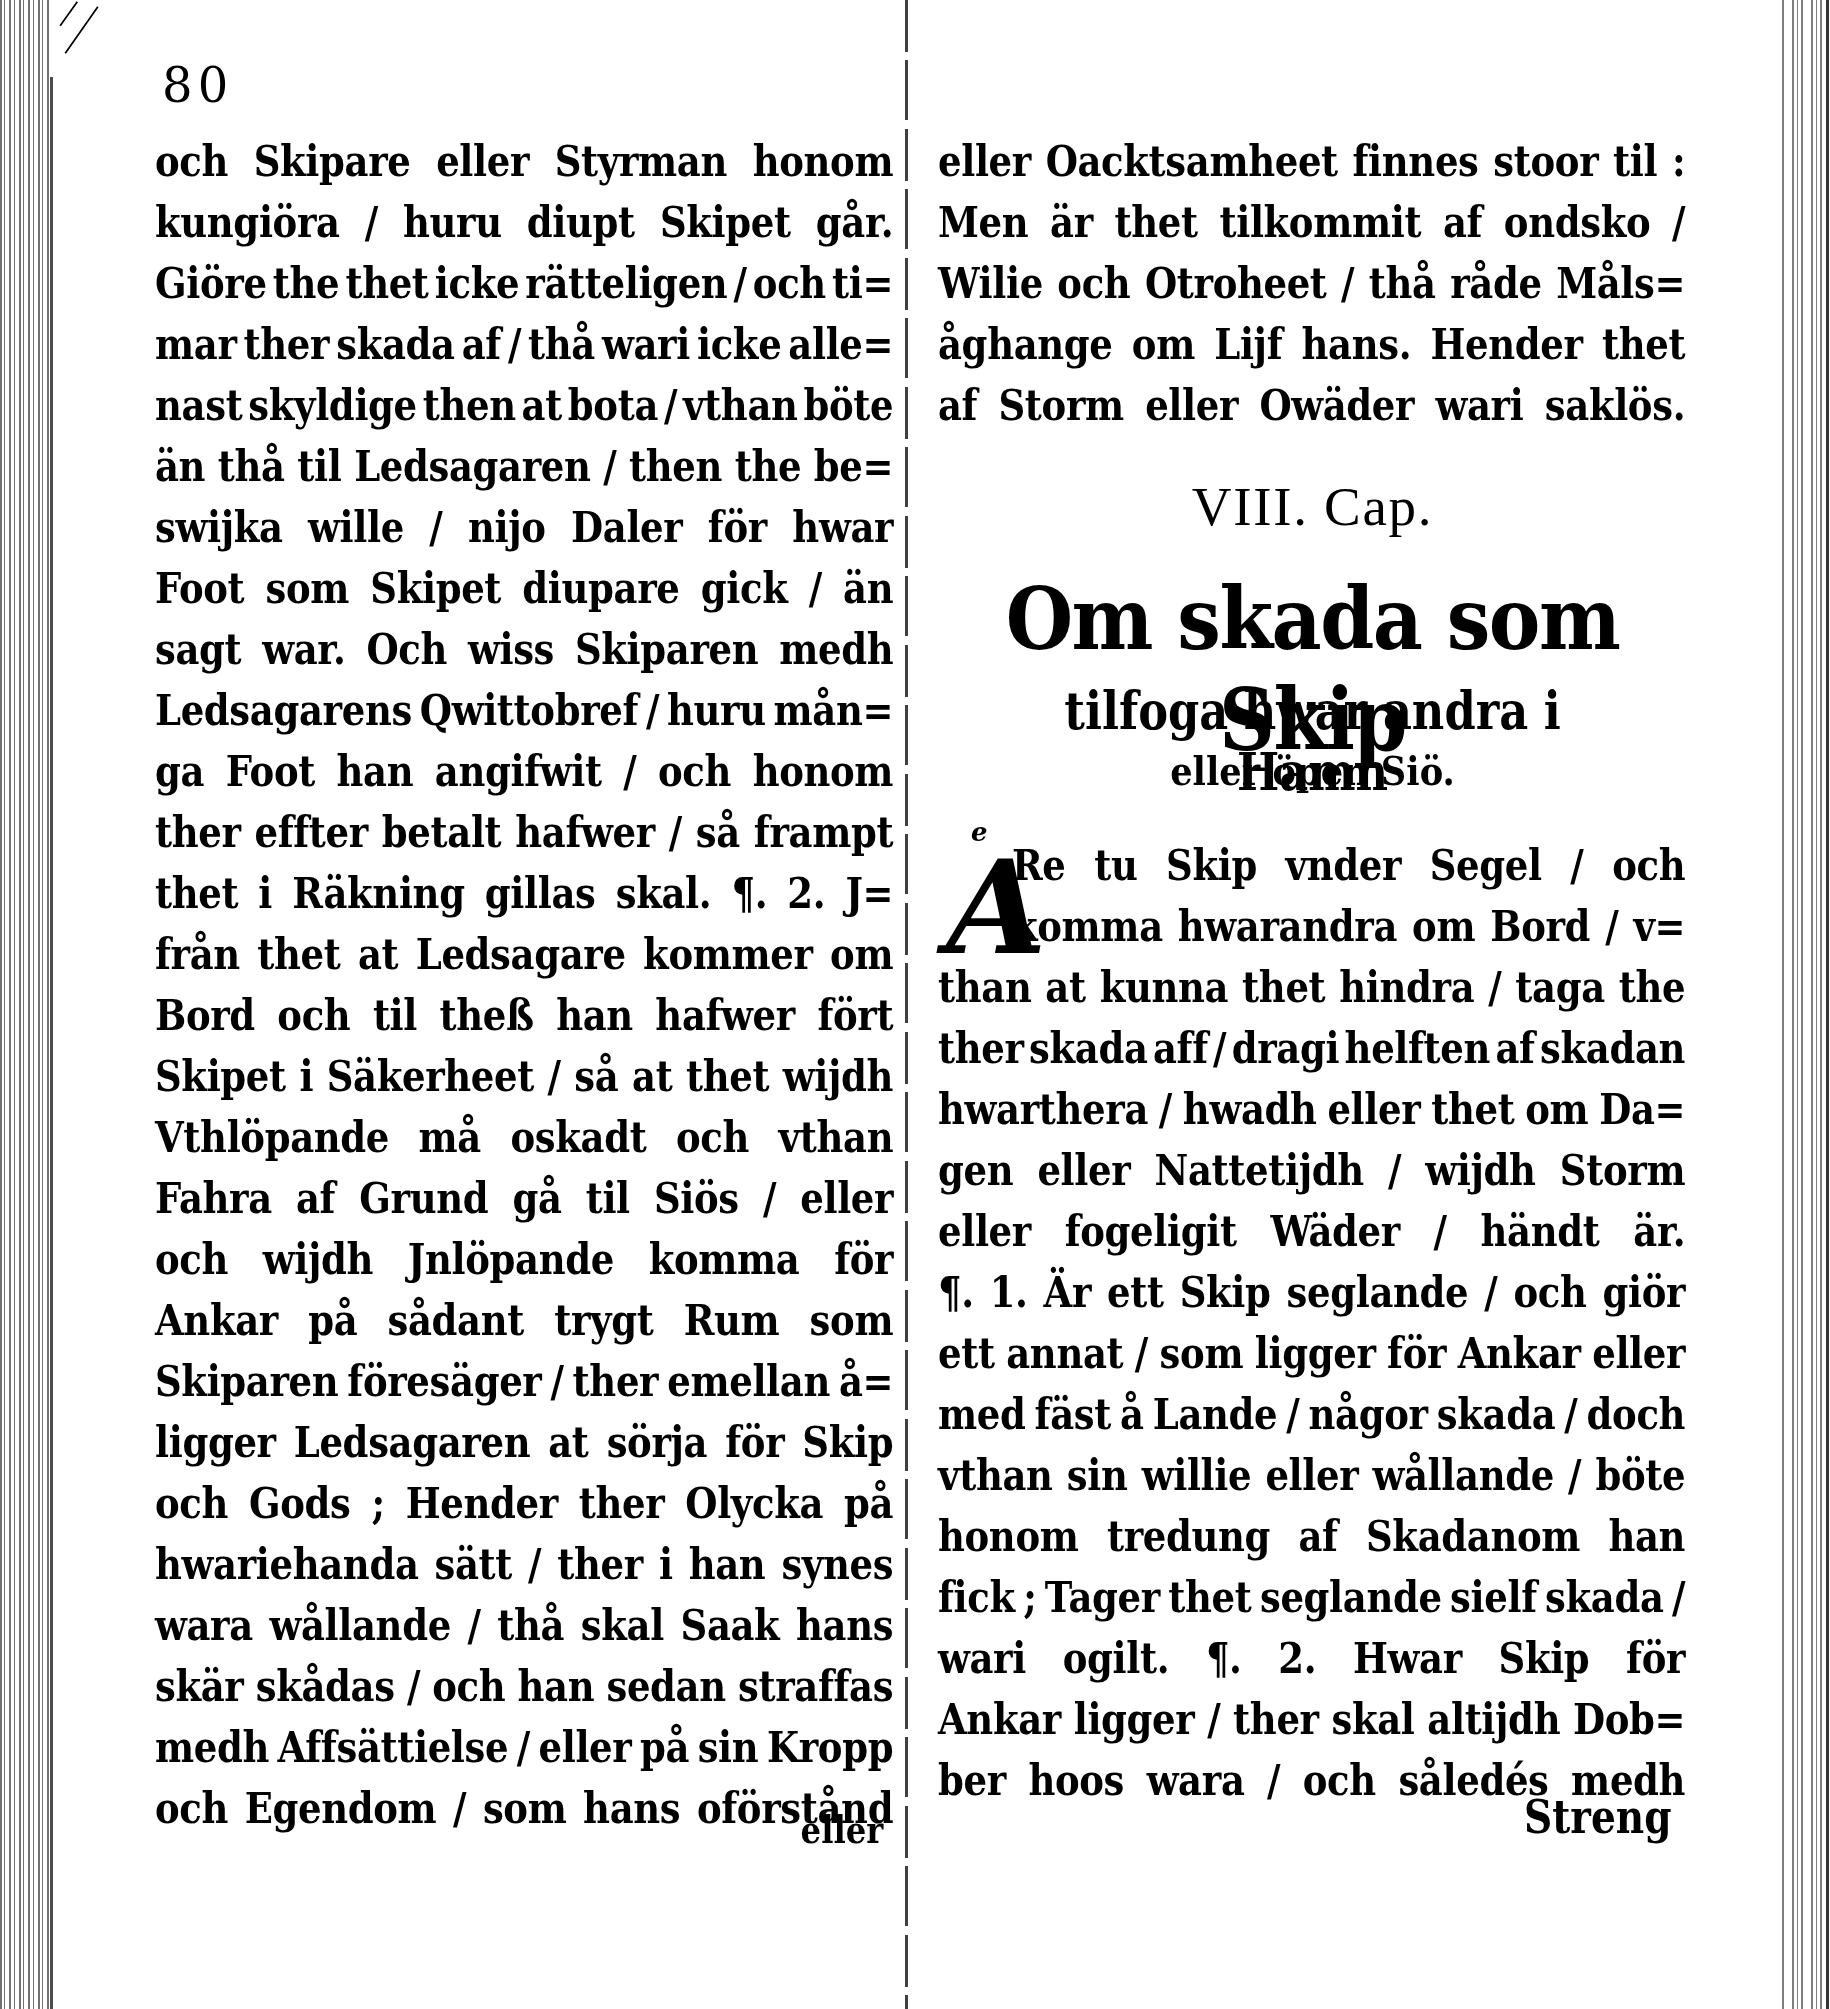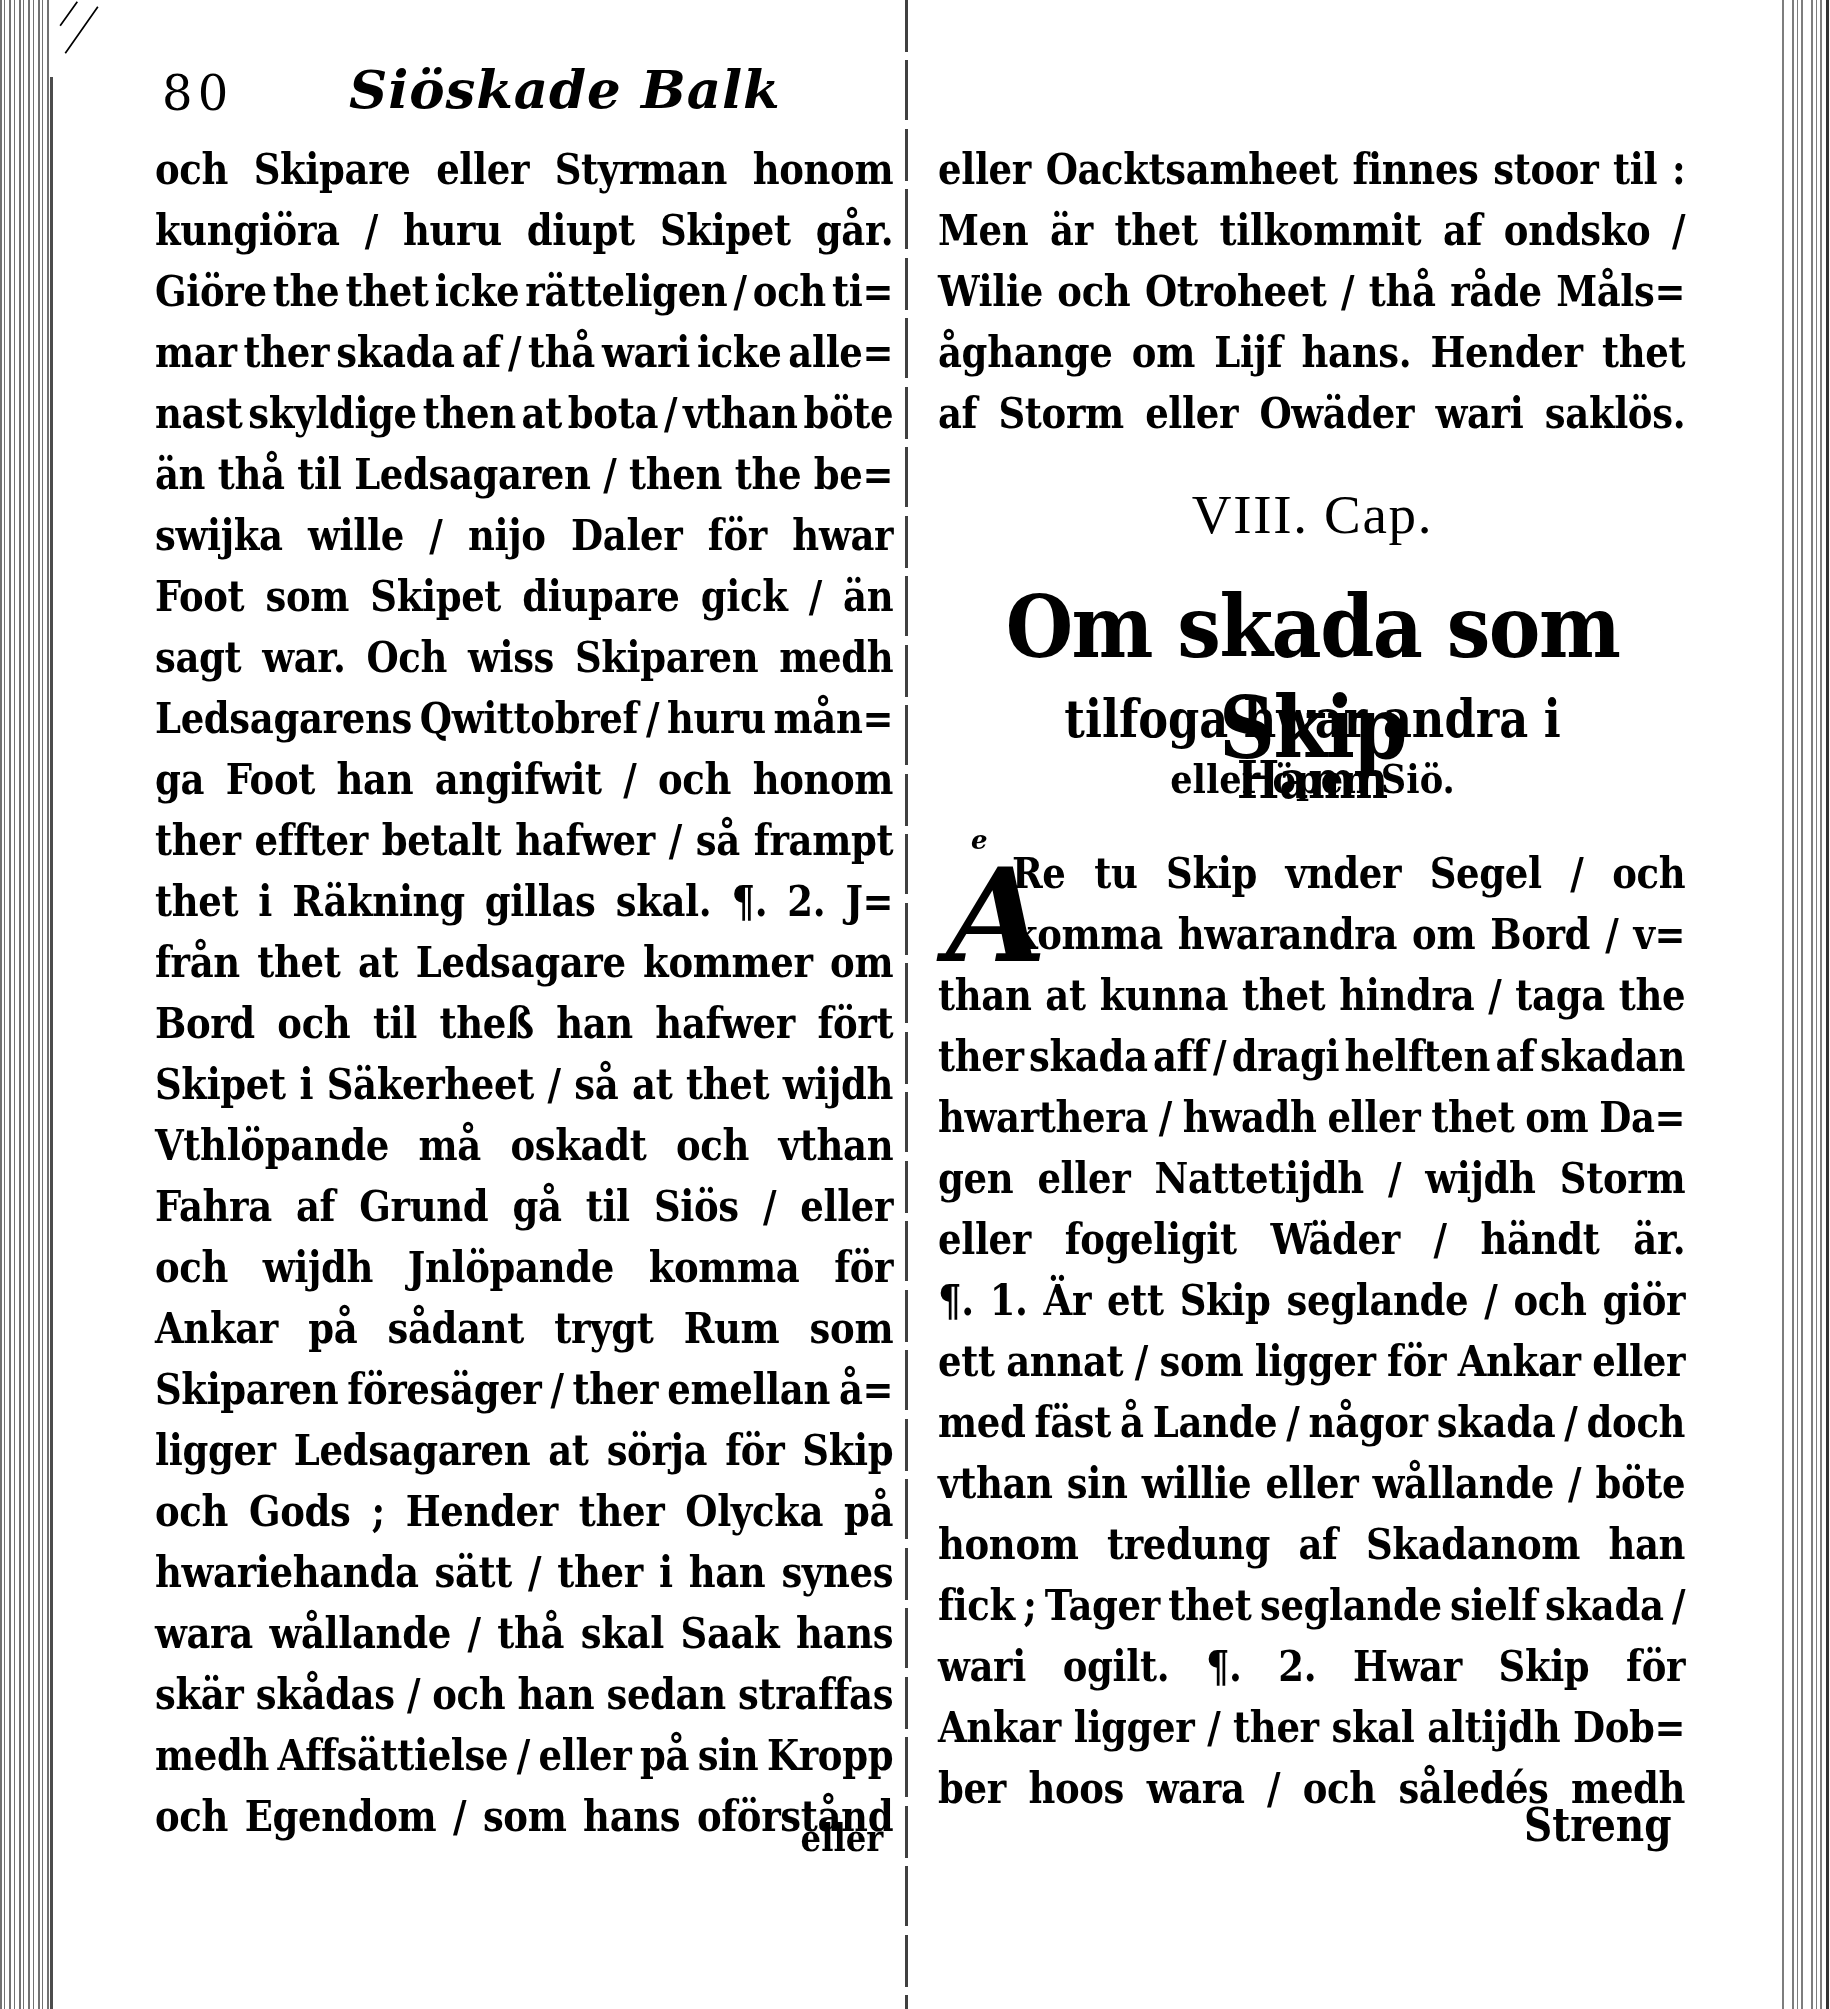--- a/index.html
+++ b/index.html
@@ -24,21 +24,21 @@
       repeating-linear-gradient(0deg, #fff 0 2.6px, transparent 2.6px 6.9px);
     opacity: 0.5;
   }
   .edge-right-line { position: absolute; right: 1.7px; top: 0; width: 3.4px; height: 2010px; background: #000; opacity: .8; }
   .gutter {
     position: absolute; left: 905px; top: 0; width: 2.6px; height: 2010px;
     background: repeating-linear-gradient(180deg, #000 0 52px, transparent 52px 60px, #000 60px 120px, transparent 120px 129px);
     opacity: .75;
   }
 
-  .page { position: absolute; top: 8px; height: 1868px; }
+  .page { position: absolute; top: 0; height: 1868px; }
   .page-left { left: 155px; width: 740px; }
   .page-right { left: 938px; width: 749px; }
 
   .running-head {
     position: absolute; top: 50px; left: 0; right: 0; height: 69px;
     font-family: "DejaVu Serif", serif; font-weight: bold;
   }
   .folio { position: absolute; top: 6.9px; font-size: 48px; font-weight: normal; letter-spacing: 5.2px; }
   .page-left .folio { left: 6.9px; }
   .page-right .folio { right: 8.6px; }
@@ -98,21 +98,20 @@
 <svg class="corner-mark" viewBox="0 0 60 70">
   <path d="M8 30 L28 2 M14 62 L52 8" stroke="#000" stroke-width="2" fill="none"></path>
 </svg>
 <div class="gutter"></div>
 <div class="edge-right"></div>
 <div class="edge-right-line"></div>
 
 <div class="page page-left">
   <div class="running-head">
     <span class="folio">80</span>
-    <span class="head-title">Siöskade Balk</span>
   </div>
   <div class="lines">
     <div class="line">
         <span>och</span>
         <span>Skipare</span>
         <span>eller</span>
         <span>Styrman</span>
         <span>honom</span>
       </div>
     <div class="line">

